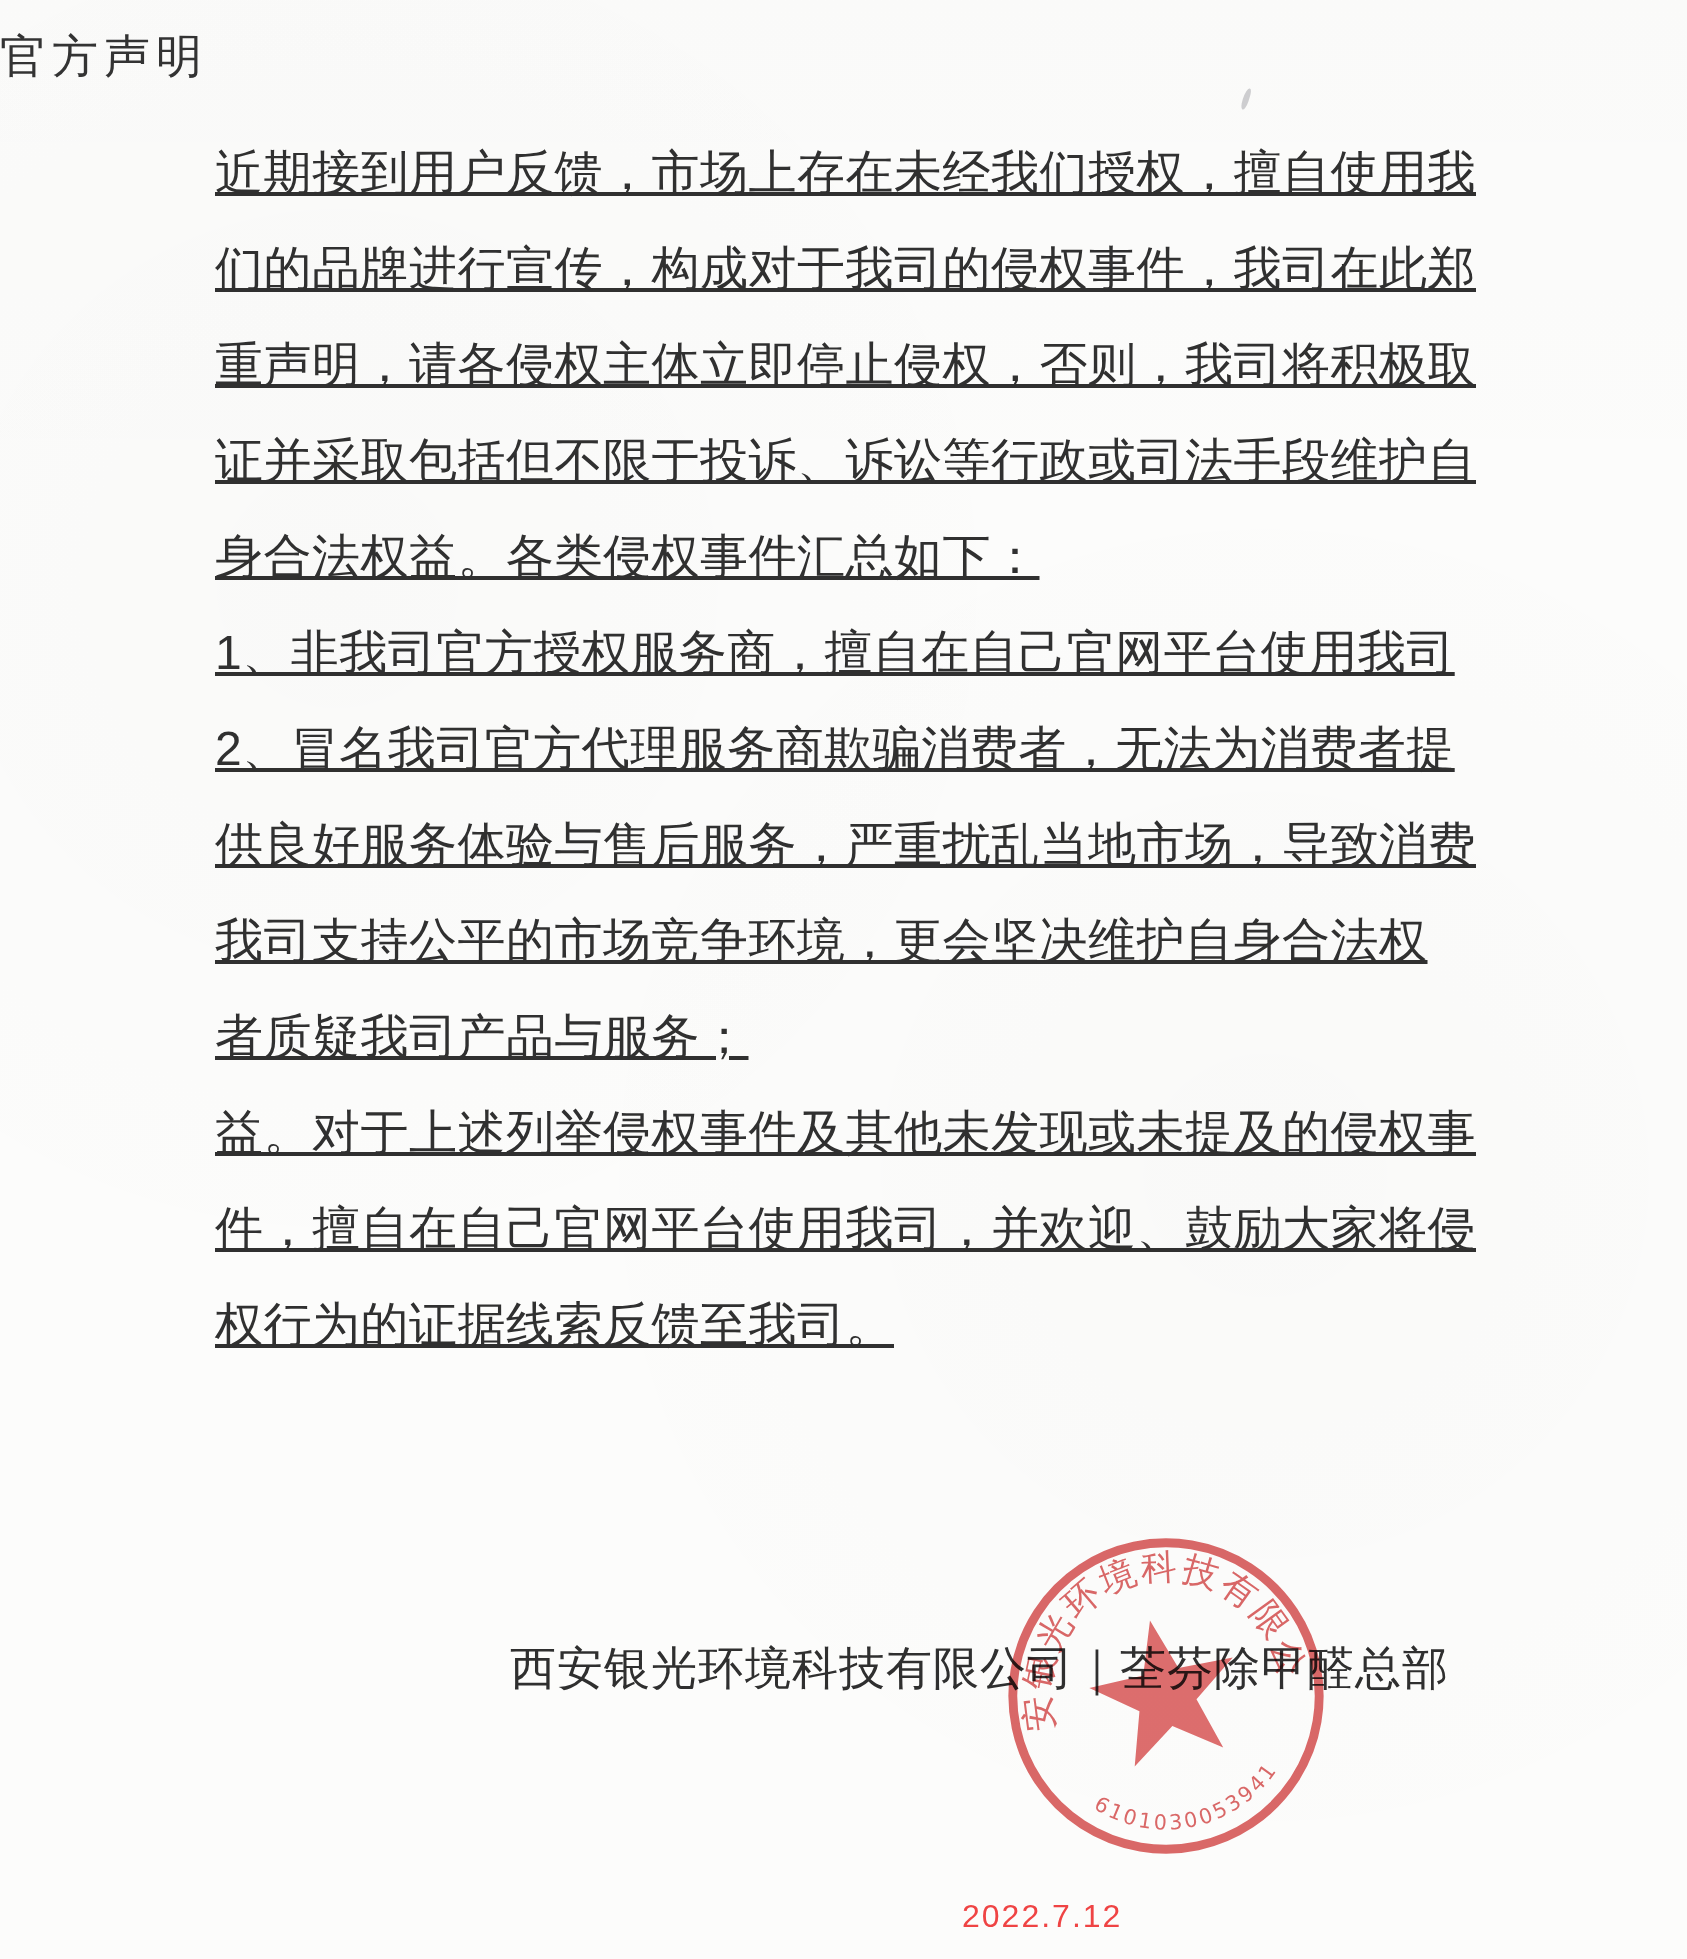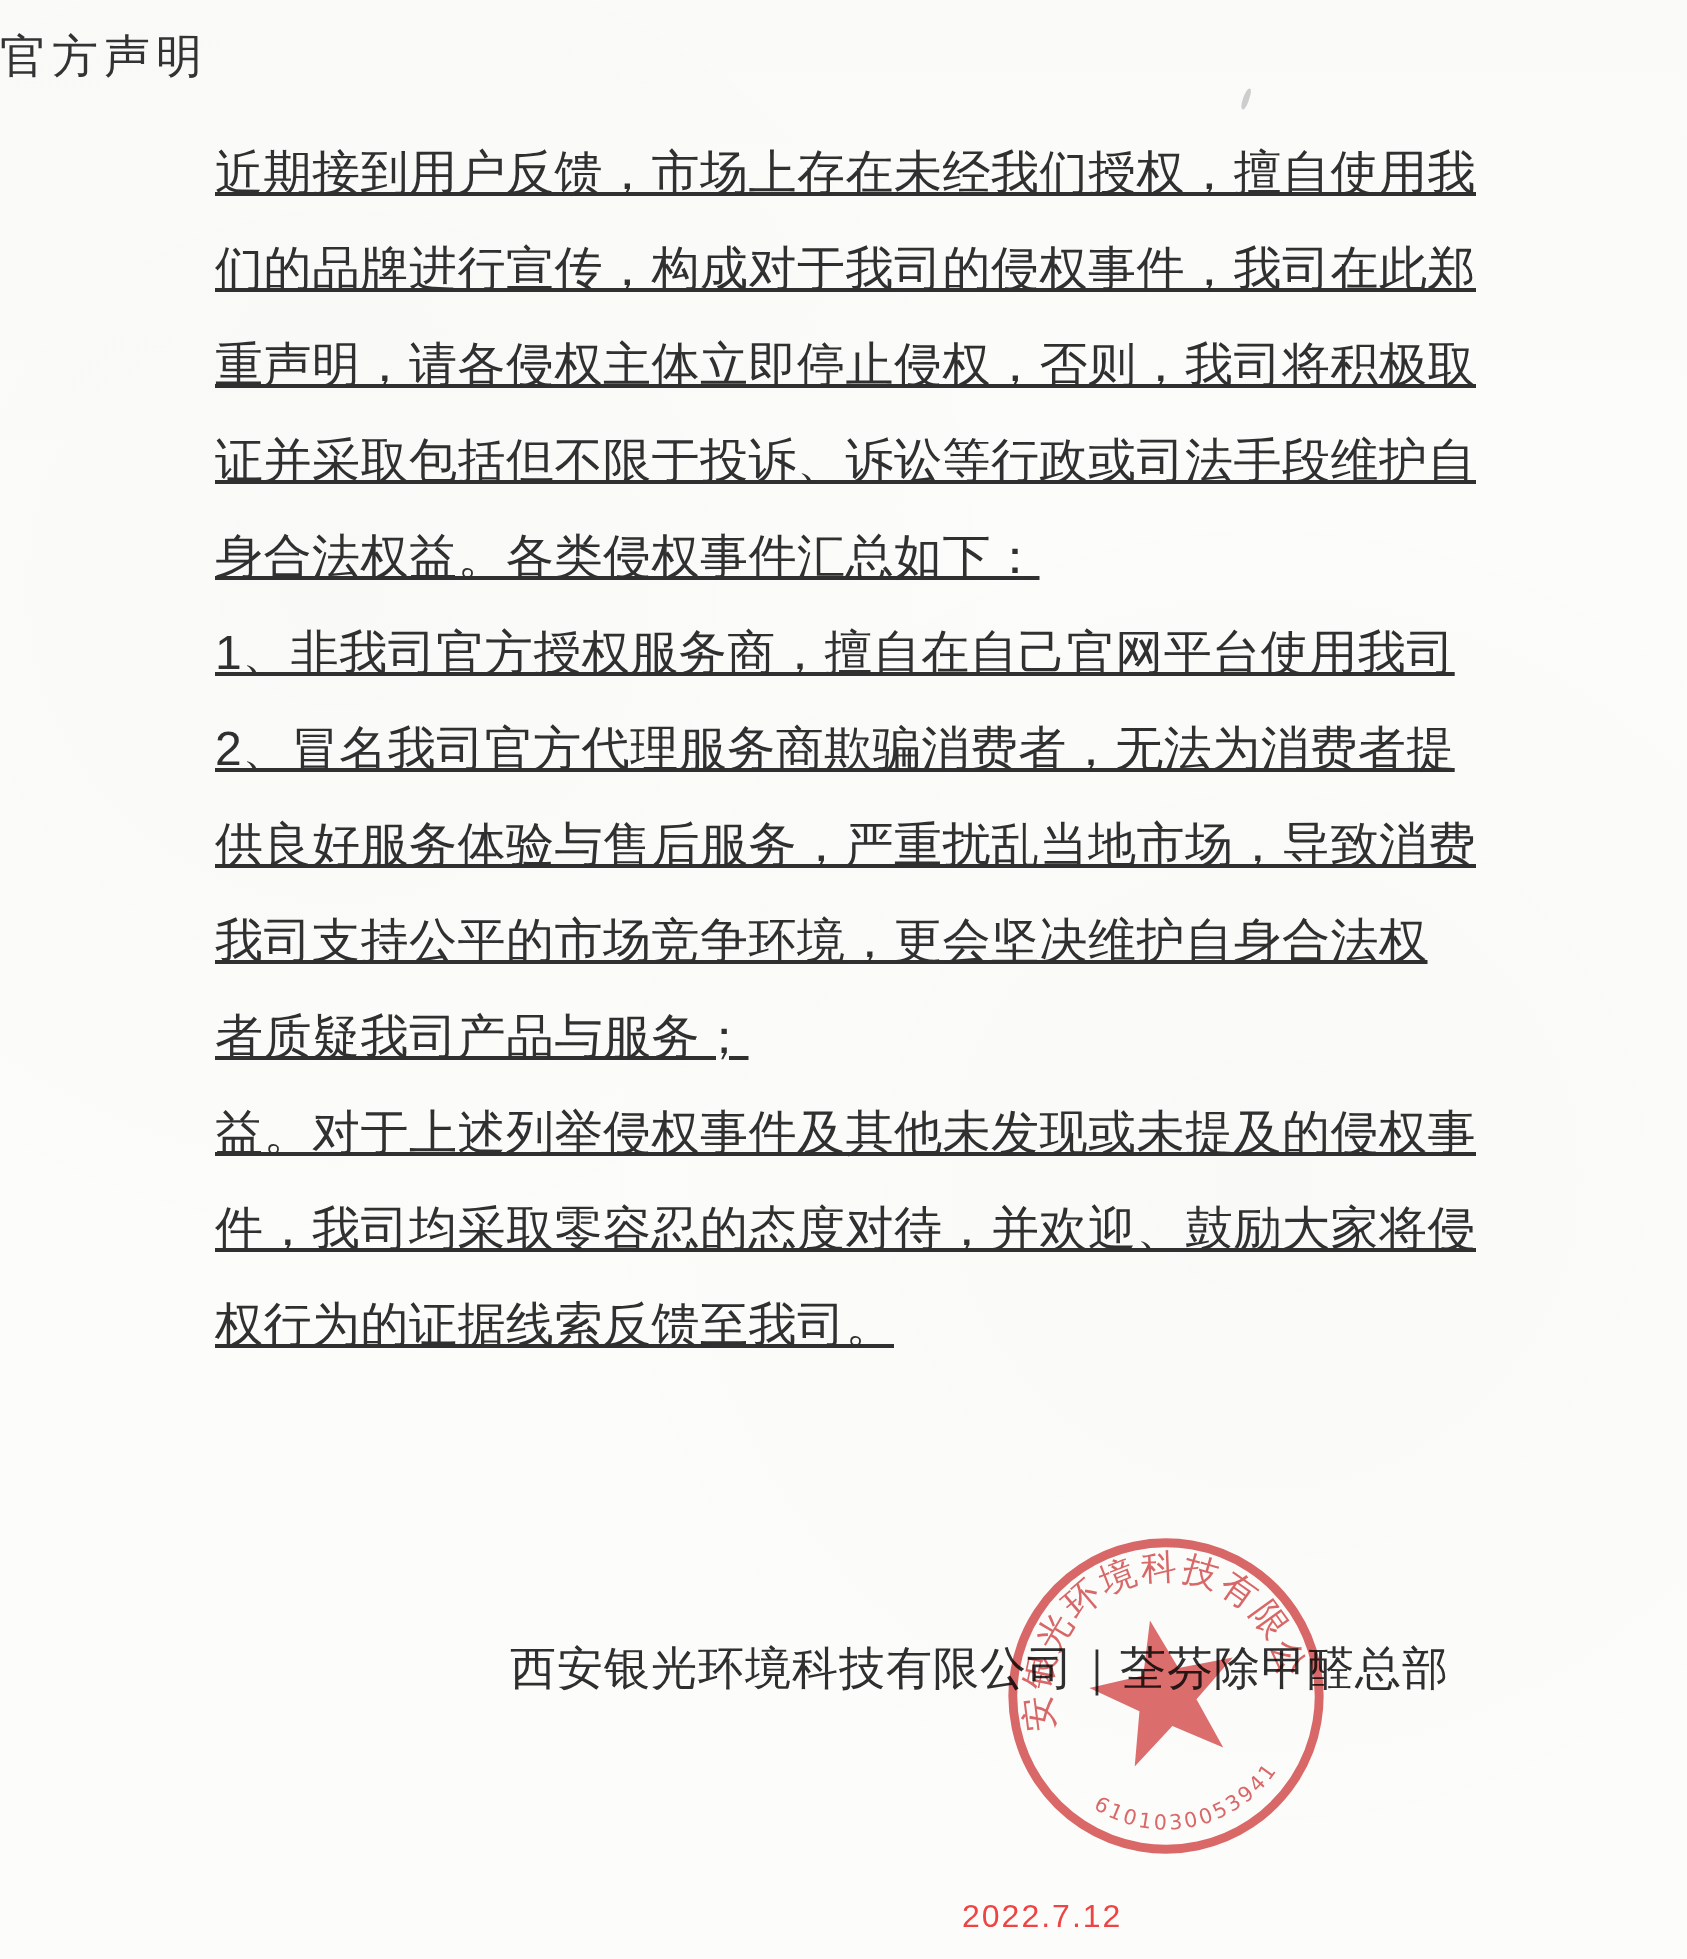--- a/index.html
+++ b/index.html
@@ -126,21 +126,21 @@
     <div class="body-line">们的品牌进行宣传，构成对于我司的侵权事件，我司在此郑</div>
     <div class="body-line">重声明，请各侵权主体立即停止侵权，否则，我司将积极取</div>
     <div class="body-line">证并采取包括但不限于投诉、诉讼等行政或司法手段维护自</div>
     <div class="body-line">身合法权益。各类侵权事件汇总如下：</div>
     <div class="body-line">1、非我司官方授权服务商，擅自在自己官网平台使用我司</div>
     <div class="body-line">2、冒名我司官方代理服务商欺骗消费者，无法为消费者提</div>
     <div class="body-line">供良好服务体验与售后服务，严重扰乱当地市场，导致消费</div>
     <div class="body-line">我司支持公平的市场竞争环境，更会坚决维护自身合法权</div>
     <div class="body-line">者质疑我司产品与服务；</div>
     <div class="body-line">益。对于上述列举侵权事件及其他未发现或未提及的侵权事</div>
-    <div class="body-line">件，我司均采取零容忍的态度对待，并欢迎、鼓励大家将侵</div>
+    <div class="body-line">件，擅自在自己官网平台使用我司，并欢迎、鼓励大家将侵</div>
     <div class="body-line">权行为的证据线索反馈至我司。</div>
   </div>
 
   <div class="signature-line">西安银光环境科技有限公司｜荃芬除甲醛总部</div>
 
   <div class="date-line">2022.7.12</div>
 
   <div class="stamp">
     <svg viewBox="0 0 340 340" xmlns="http://www.w3.org/2000/svg">
       <defs>

